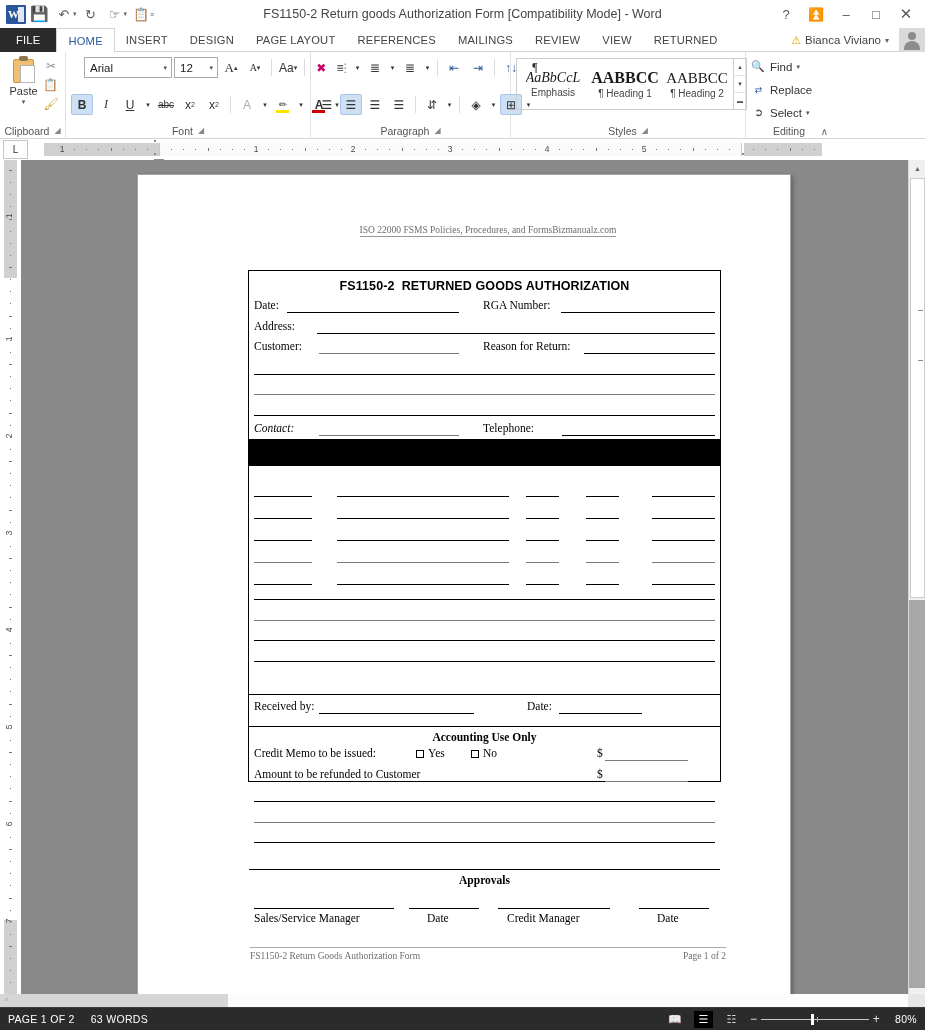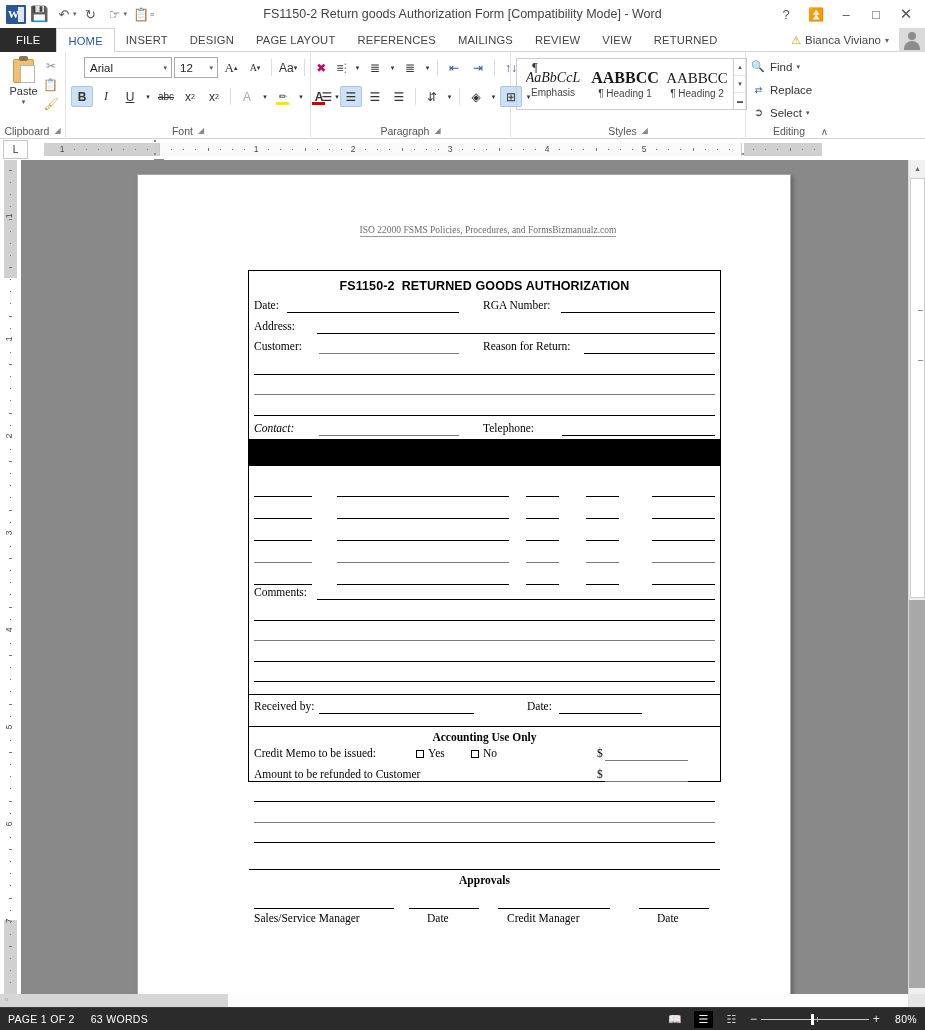--- a/index.html
+++ b/index.html
@@ -105,21 +105,21 @@
   .cb-page { position:absolute; left:9px; top:9px; width:15px; height:18px; background:#fff;
              border:1px solid #b5b5b5;}
   .paste-caret { font-size:7px; color:#555; }
   .clip-small { display:flex; flex-direction:column; gap:3px; padding-top:3px;}
   .si { width:18px;height:16px;display:flex;align-items:center;justify-content:center;
         font-size:12px;color:#888;}
 
   
   .g-font { width: 245px; }
   .row { display: flex; align-items: center; gap: 2px; }
-  .row1 { margin-bottom: 8px; padding-left: 13px; }
+  .row1 { margin-bottom: 16px; padding-left: 13px; }
   .combo {
     height: 21px; border: 1px solid #ababab; background: #fff; display: flex; align-items: center;
     font-size: 11.5px; color: #222; padding: 0 2px 0 5px; position: relative;
   }
   .combo .cv{flex:1;}
   .combo .ca{font-size:7px;color:#555;padding-left:4px;padding-right:2px;}
   .combo.fontname { width: 88px; }
   .combo.fontsize { width: 44px; }
   .btn {
     min-width: 22px; height: 21px; display: flex; align-items: center; justify-content: center;
@@ -784,24 +784,20 @@
               <span class="ul gray" style="position: absolute; left: 403px; top: 279px; width: 63px;"></span>
               <span class="ul" style="position: absolute; left: 5px; top: 301px; width: 58px;"></span>
               <span class="ul" style="position: absolute; left: 88px; top: 301px; width: 172px;"></span>
               <span class="ul" style="position: absolute; left: 277px; top: 301px; width: 33px;"></span>
               <span class="ul" style="position: absolute; left: 337px; top: 301px; width: 33px;"></span>
               <span class="ul" style="position: absolute; left: 403px; top: 301px; width: 63px;"></span>
             </div>
 
           <div style="position:absolute;left:0;top:315px;width:471px;">
             <div class="frow">
-              <span class="lbl" style="left:5px;top:0;font-size:11.5px">Comments:</span>
-              <span class="ul" style="left:68px;top:1px;width:398px;"></span>
-            </div>
-            <div class="frow">
                 <span class="ul" style="left:5px;top:1px;width:461px;"></span>
               </div>
             <div class="frow">
                 <span class="ul gray" style="left:5px;top:1px;width:461px;"></span>
               </div>
             <div class="frow">
                 <span class="ul" style="left:5px;top:1px;width:461px;"></span>
               </div>
             <div class="frow">
                 <span class="ul" style="left:5px;top:1px;width:461px;"></span>
@@ -851,20 +847,24 @@
               <span class="ul" style="left:249px;top:0;width:112px;"></span>
               <span class="ul" style="left:390px;top:0;width:70px;"></span>
               <span class="lbl" style="left:5px;top:16px;font-size:11.5px">Sales/Service Manager</span>
               <span class="lbl" style="left:178px;top:16px;font-size:11.5px">Date</span>
               <span class="lbl" style="left:258px;top:16px;font-size:11.5px">Credit Manager</span>
               <span class="lbl" style="left:408px;top:16px;font-size:11.5px">Date</span>
             </div>
           </div>
         </div>
 
+        <div class="doc-footer">
+          <span>FS1150-2 Return Goods Authorization  Form</span>
+          <span>Page 1 of 2</span>
+        </div>
       </div>
     </div>
   </div>
 
   <div class="vscroll">
     <div class="vs-btn">▲</div>
     <div class="vs-thumb"></div>
     <div class="vs-track-lower"></div>
     <div class="vs-btn bottom">▼</div>
     <div class="vs-mark" style="top:150px"></div>

